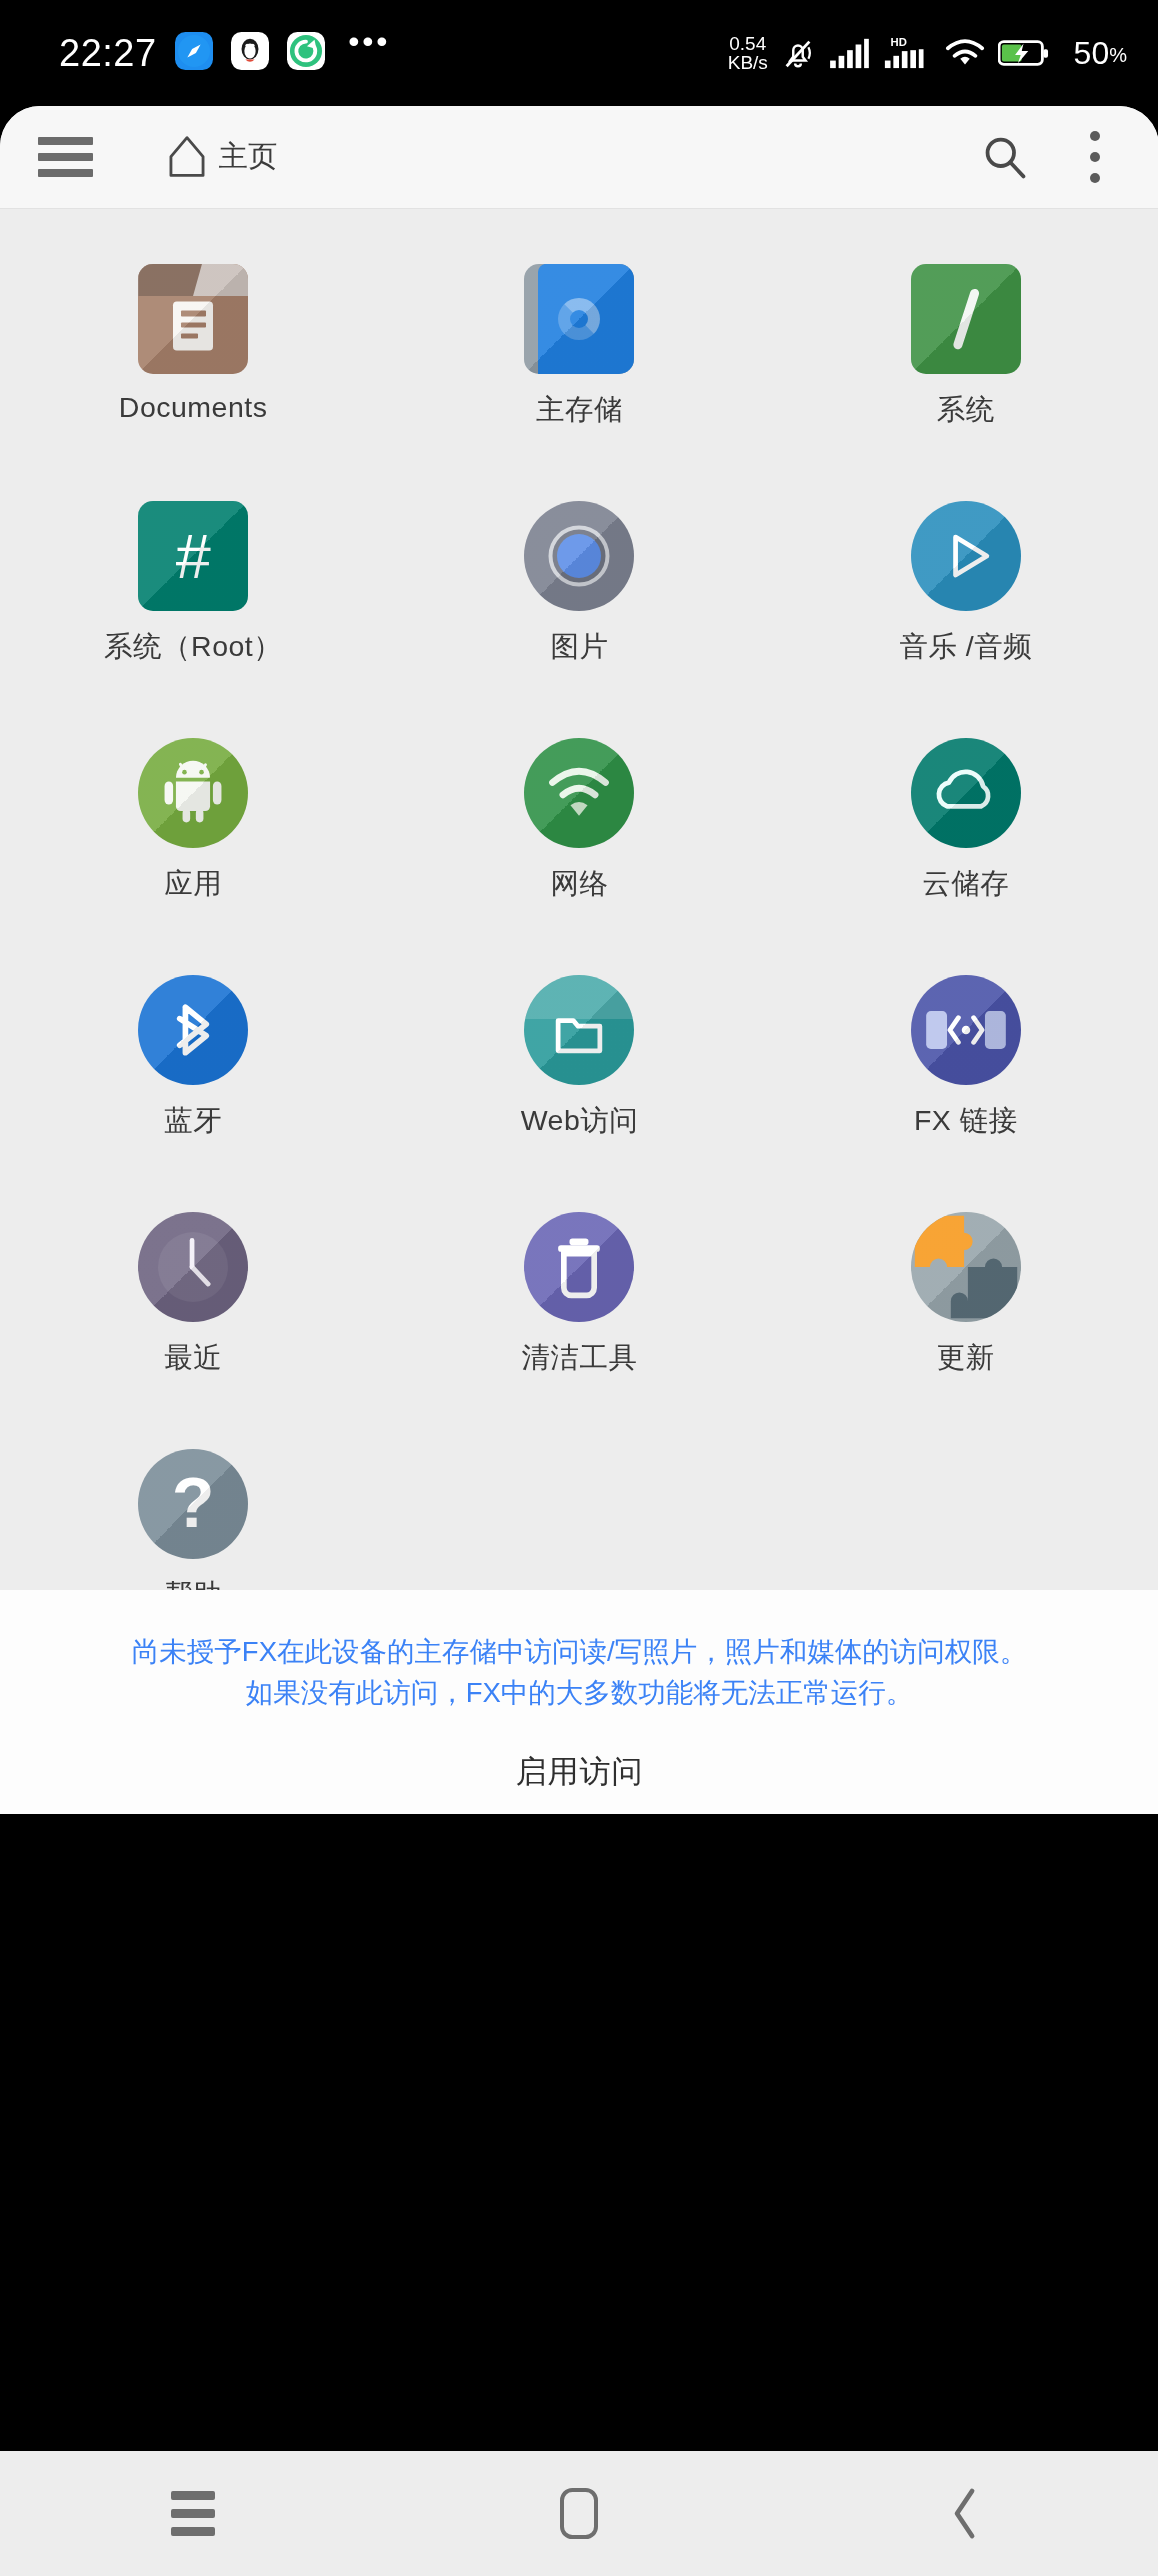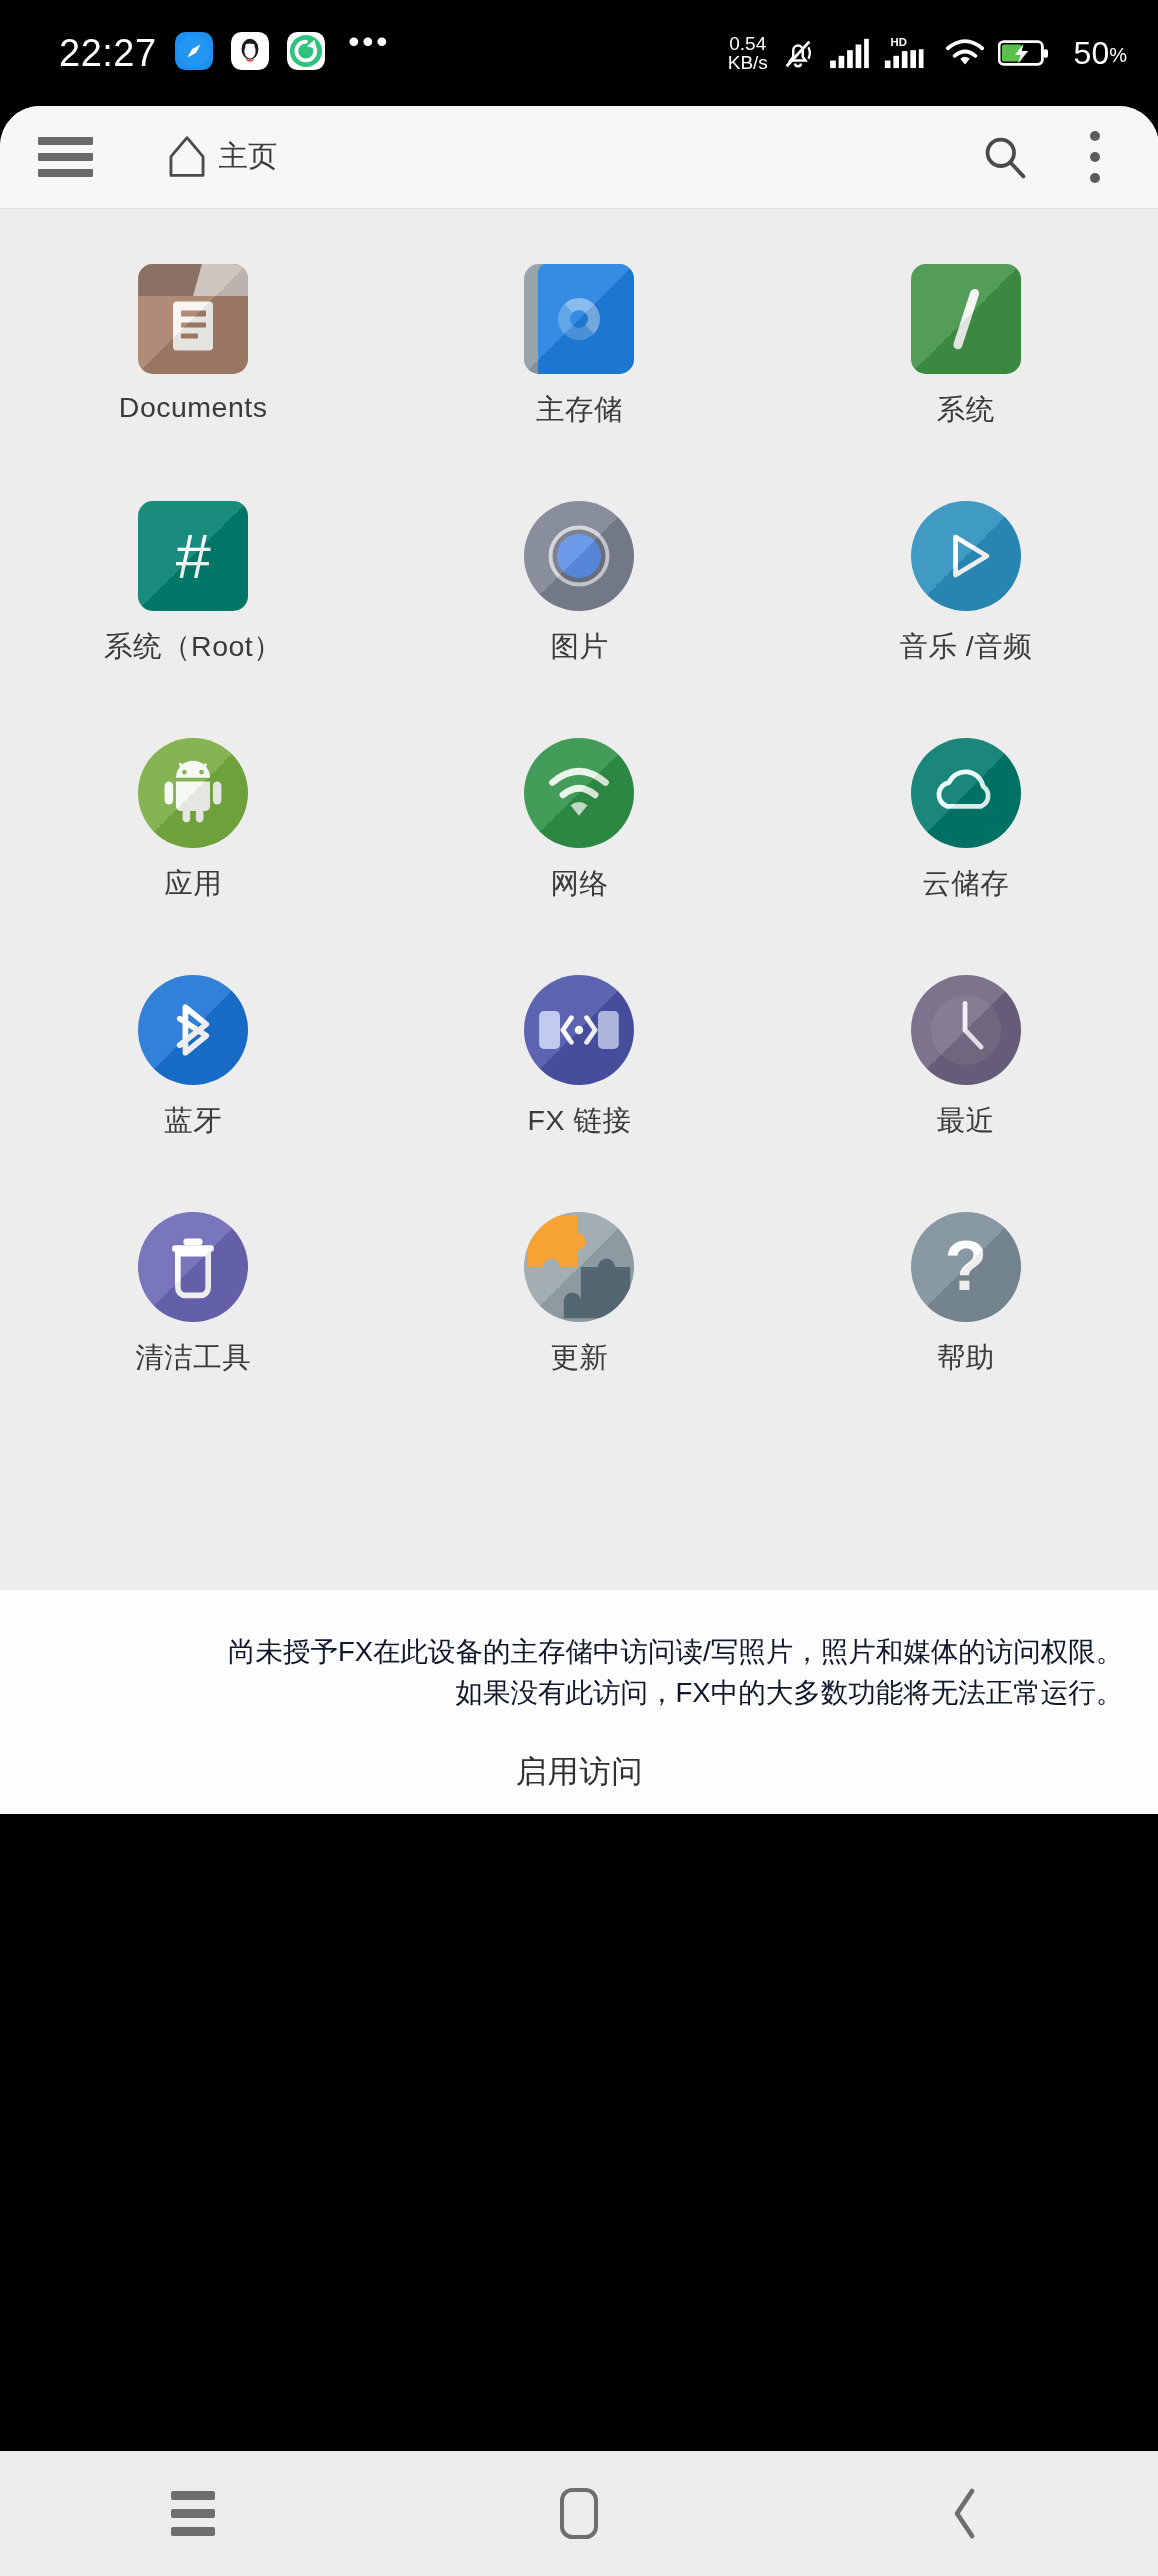--- a/index.html
+++ b/index.html
@@ -166,21 +166,21 @@
   .help{ background:#7b8d99; }
   .qmark{ position:absolute; left:50%; top:50%; transform:translate(-50%,-52%);
     font-size:70px; color:#fff; font-weight:bold; line-height:1; }
 
   
   .perm{
     position:absolute; bottom:0; left:0; width:1159px; height:224px;
     background:#fdfdfd; padding:42px 32px 0 32px;
   }
   .perm-text{
-    font-size:27.5px; line-height:1.48; color:#0f172a; text-align:right;
+    font-size:27.5px; line-height:1.48; color:#3b82f6; text-align:center;
     padding:0 3.8px;
   }
   .perm-btn{
     margin-top:38px; text-align:center; font-size:31px; color:#2f2f2f; letter-spacing:0.9px;
     cursor:pointer;
   }
 
   
   .navbar{
     position:absolute; bottom:0; left:0; width:1159px; height:125px;
@@ -436,20 +436,32 @@
           <div class="ci bt">
             <svg width="110" height="110" viewBox="0 0 116 116" style="position:absolute;left:0;top:0;">
               <path d="M50 34 L72 52 L44 74 M50 34 L50 82 L72 64 L44 46" stroke="#fff" stroke-width="6" fill="none" stroke-linejoin="round" stroke-linecap="round"></path>
             </svg>
             <div class="shade"></div>
           </div>
         </div>
         <div class="cell-label">蓝牙</div>
       </div>
 
+      <div class="cell">
+        <div class="icon-wrap">
+          <div class="ci web">
+            <div class="top"></div>
+            <svg width="110" height="110" viewBox="0 0 116 116" style="position:absolute;left:0;top:0;">
+              <path d="M36 48 h16 l5 6 h23 v26 h-44 z" fill="none" stroke="#fff" stroke-width="5" stroke-linejoin="round"></path>
+            </svg>
+            <div class="shade"></div>
+          </div>
+        </div>
+        <div class="cell-label">Web访问</div>
+      </div>
 
       <div class="cell">
         <div class="icon-wrap">
           <div class="ci fx">
             <svg width="110" height="110" viewBox="0 0 116 116" style="position:absolute;left:0;top:0;">
               <rect x="16" y="38" width="22" height="40" rx="5" fill="#b9c3ec"></rect>
               <rect x="78" y="38" width="22" height="40" rx="5" fill="#b9c3ec"></rect>
               <path d="M50 45 L41 58 L50 71" stroke="#fff" stroke-width="5" fill="none" stroke-linecap="round" stroke-linejoin="round"></path>
               <path d="M66 45 L75 58 L66 71" stroke="#fff" stroke-width="5" fill="none" stroke-linecap="round" stroke-linejoin="round"></path>
               <circle cx="58" cy="58" r="4.5" fill="#fff"></circle>

